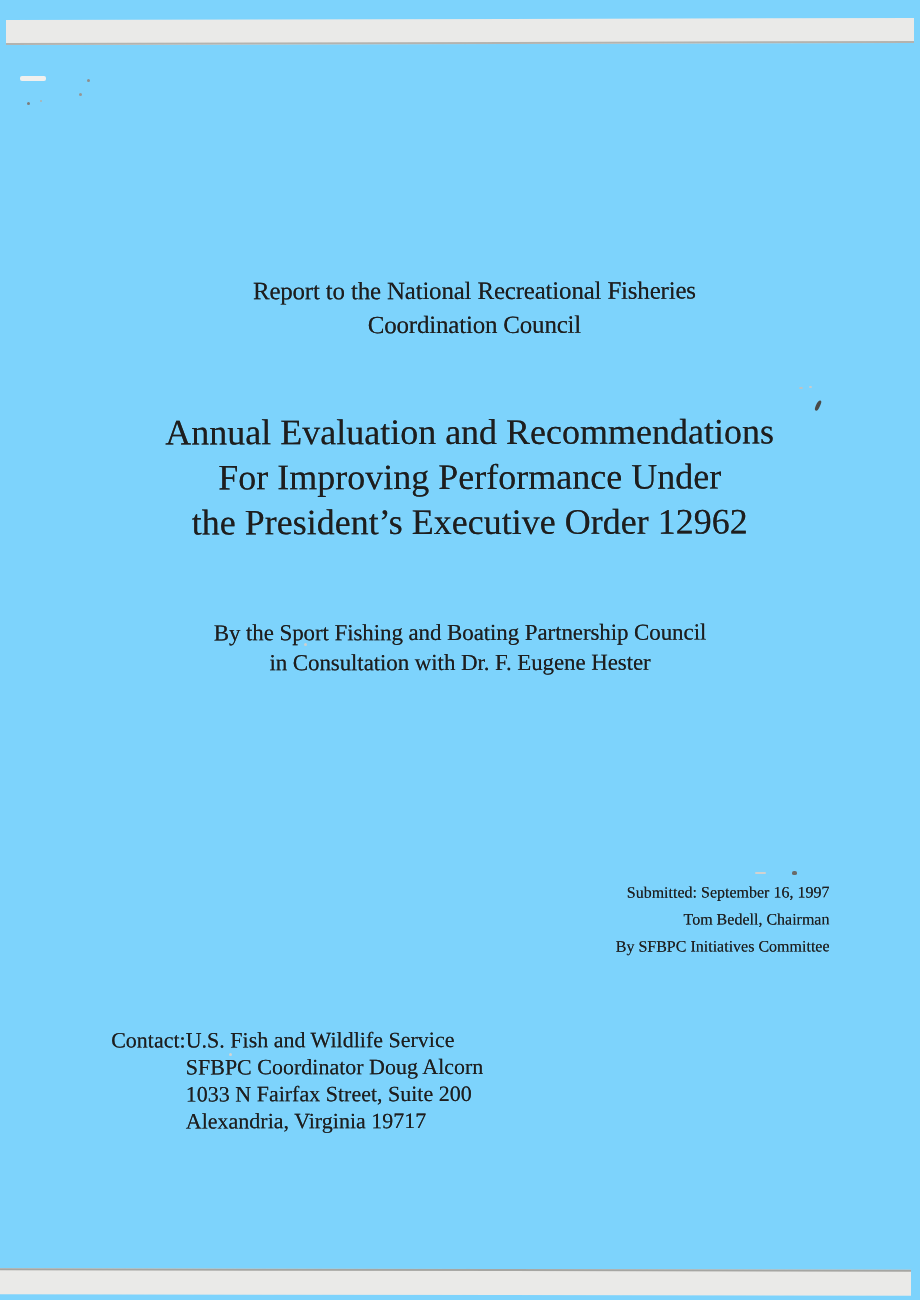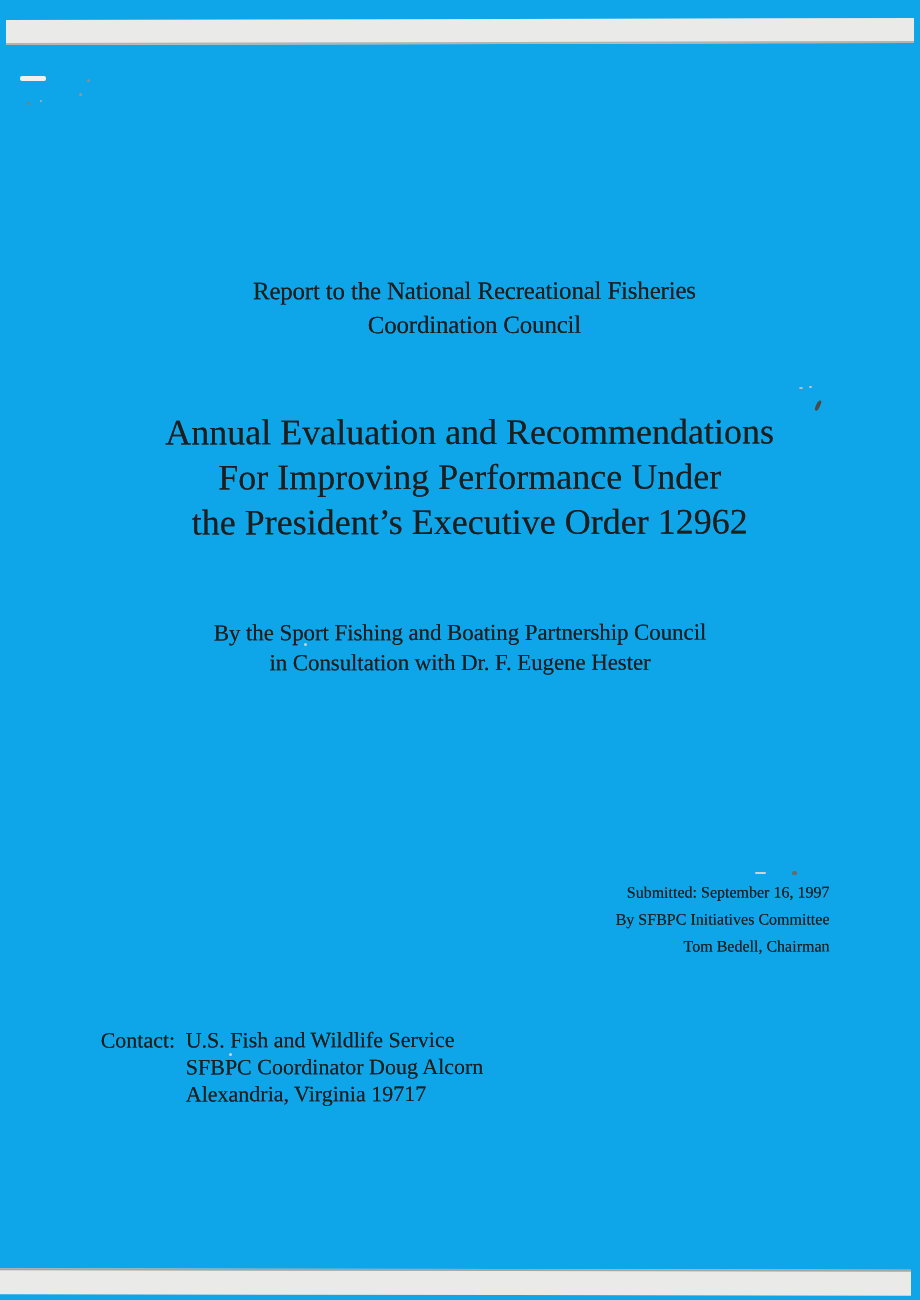--- a/index.html
+++ b/index.html
@@ -5,21 +5,21 @@
   * { margin: 0; padding: 0; box-sizing: border-box; }
   html, body {
     width: 920px; height: 1300px;
     background: #ffffff;
     font-family: "Liberation Serif", "DejaVu Serif", serif;
     overflow: hidden;
     position: relative;
   }
   .page {
     position: absolute; inset: 0;
-    background: #0ea5e9;
+    background: #7dd3fc;
     color: #1e1e1e;
   }
   .ink {
     color: #1e1e1e;
     text-shadow: 0 0 0.6px rgba(25,25,25,0.75);
   }
   
   .scanbar-top {
     position: absolute; left: 6px; top: 19px; width: 908px; height: 25px;
     background: #eaeae8;
@@ -70,21 +70,21 @@
   .submission {
     position: absolute; top: 879px; right: 91px; width: 500px;
     text-align: right;
     font-size: 16px; line-height: 27px;
   }
   .contact {
     position: absolute; top: 1026px; left: 100px;
     font-size: 22px; line-height: 27px;
     display: flex; align-items: flex-start;
   }
-  .contact-label { width: 85px; }
+  .contact-label { width: 85px; text-align: right; }
   .contact-lines { }
   .line { display: block; }
 </style>
 </head>
 <body>
 
 <div class="page">
 
   <div class="scanbar-top"></div>
   <div class="scanbar-bottom"></div>
@@ -114,27 +114,28 @@
       <span class="line">the President’s Executive Order 12962</span>
     </div>
 
     <div class="byline ink">
       <span class="line">By the Sport Fishing and Boating Partnership Council</span>
       <span class="line">in Consultation with Dr. F. Eugene Hester</span>
     </div>
 
     <div class="submission ink">
       <span class="line">Submitted: September 16, 1997</span>
+      <span class="line">Tom Bedell, Chairman</span>
       <span class="line">By SFBPC Initiatives Committee</span>
-      <span class="line">Tom Bedell, Chairman</span>
     </div>
 
     <div class="contact ink">
       <span class="contact-label">Contact:</span>
       <span class="contact-lines">
         <span class="line">U.S. Fish and Wildlife Service</span>
         <span class="line">SFBPC Coordinator Doug Alcorn</span>
+        <span class="line">1033 N Fairfax Street, Suite 200</span>
         <span class="line">Alexandria, Virginia 19717</span>
       </span>
     </div>
 
   </div>
 </div>
 
 </body></html>

